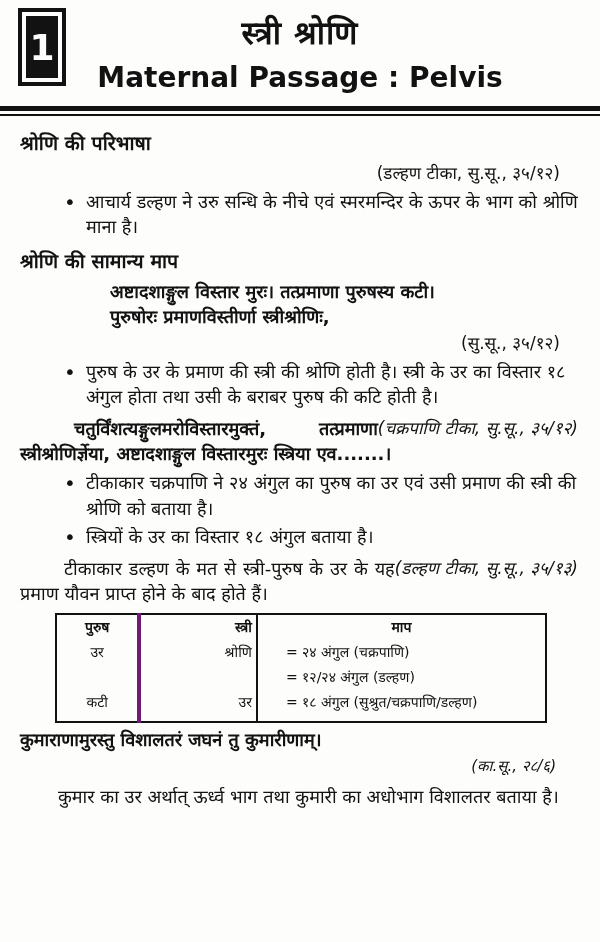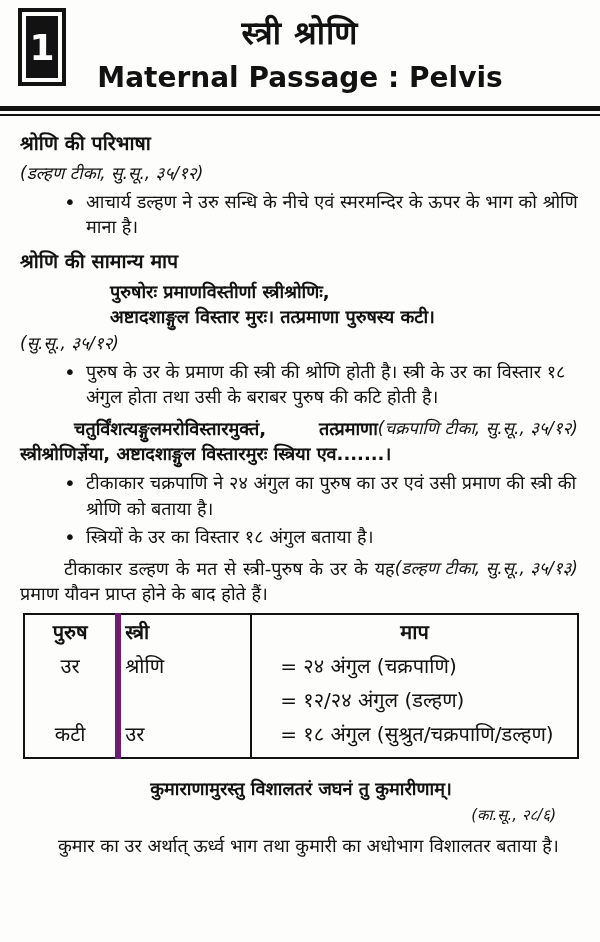--- a/index.html
+++ b/index.html
@@ -54,21 +54,21 @@
     font-size: 19.5px;
     font-weight: bold;
     margin: 8px 0 3px;
   }
   .shloka-single {
     font-weight: bold;
     margin-left: 84px;
   }
   .shloka-block { font-weight: bold; margin-left: 90px; }
   .cite-line {
-    font-style: italic;
+    text-align: right;
     font-size: 17px;
     padding-right: 22px;
     margin: 1px 0 4px;
   }
   .bullets { list-style: none; margin: 3px 0 6px; }
   .bullets li {
     position: relative;
     padding-left: 66px;
     margin: 3px 0;
   }
@@ -92,40 +92,39 @@
     text-indent: 0;
     padding-right: 4px;
   }
   .plain-para {
     text-align: justify;
     text-indent: 44px;
     margin: 3px 0 6px;
   }
   
   .data-table {
-    width: 556px;
-    margin: 6px auto 17px;
+    width: 492px;
+    margin: 6px auto 4px;
     border: 2px solid #121212;
     border-collapse: collapse;
-    font-size: 20px;
+    font-size: 14px;
   }
   .data-table td {
     padding: 2px 4px;
     vertical-align: top;
     line-height: 1.5;
   }
   .data-table .col1 { width: 17%; text-align: center; }
-  .data-table .col2 { width: 24%; text-align: left; border-left: 6px solid #701a75; }
+  .data-table .col2 { width: 24%; text-align: right; border-left: 4px solid #701a75; }
   .data-table .col3 { width: 59%; text-align: left; padding-left: 28px; border-left: 2px solid #121212; }
   .data-table .hdr { font-weight: bold; }
   .data-table td.hdr.col3 { text-align: center; padding-left: 4px; }
   .data-table tr.last td { padding-bottom: 8px; }
   
   .closing-shloka {
-    text-align: center;
     font-weight: bold;
   }
   .closing-cite {
     text-align: right;
     font-style: italic;
     font-size: 15px;
     padding-right: 26px;
     margin: 4px 0 6px;
   }
   .closing-para { text-indent: 38px; margin-top: 2px; }
@@ -147,22 +146,22 @@
   <div class="content">
 
     <div class="section-heading">श्रोणि की परिभाषा</div>
     <div class="cite-line">(डल्हण टीका, सु.सू., ३५/१२)</div>
     <ul class="bullets">
       <li>आचार्य डल्हण ने उरु सन्धि के नीचे एवं स्मरमन्दिर के ऊपर के भाग को श्रोणि माना है।</li>
     </ul>
 
     <div class="section-heading">श्रोणि की सामान्य माप</div>
     <div class="shloka-block">
+      <div>अष्टादशाङ्गुल विस्तार मुरः। तत्प्रमाणा पुरुषस्य कटी।</div>
       <div>पुरुषोरः प्रमाणविस्तीर्णा स्त्रीश्रोणिः,</div>
-      <div>अष्टादशाङ्गुल विस्तार मुरः। तत्प्रमाणा पुरुषस्य कटी।</div>
     </div>
     <div class="cite-line">(सु.सू., ३५/१२)</div>
     <ul class="bullets">
       <li>पुरुष के उर के प्रमाण की स्त्री की श्रोणि होती है। स्त्री के उर का विस्तार १८ अंगुल होता तथा उसी के बराबर पुरुष की कटि होती है।</li>
     </ul>
 
     <p class="quote-flow">
       <span class="cite-inline">(चक्रपाणि टीका, सु.सू., ३५/१२)</span>
       <span>चतुर्विंशत्यङ्गुलमरोविस्तारमुक्तं, तत्प्रमाणा स्त्रीश्रोणिर्ज्ञेया, अष्टादशाङ्गुल विस्तारमुरः स्त्रिया एव.......।</span>
     </p>

